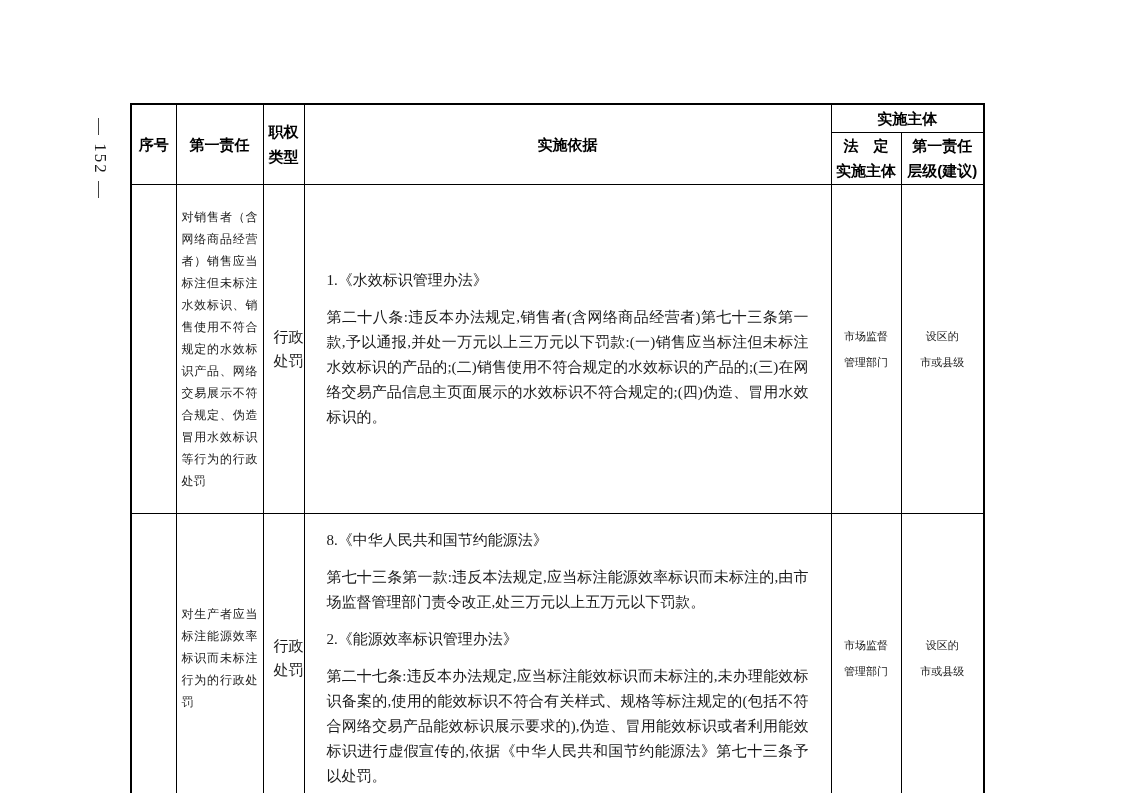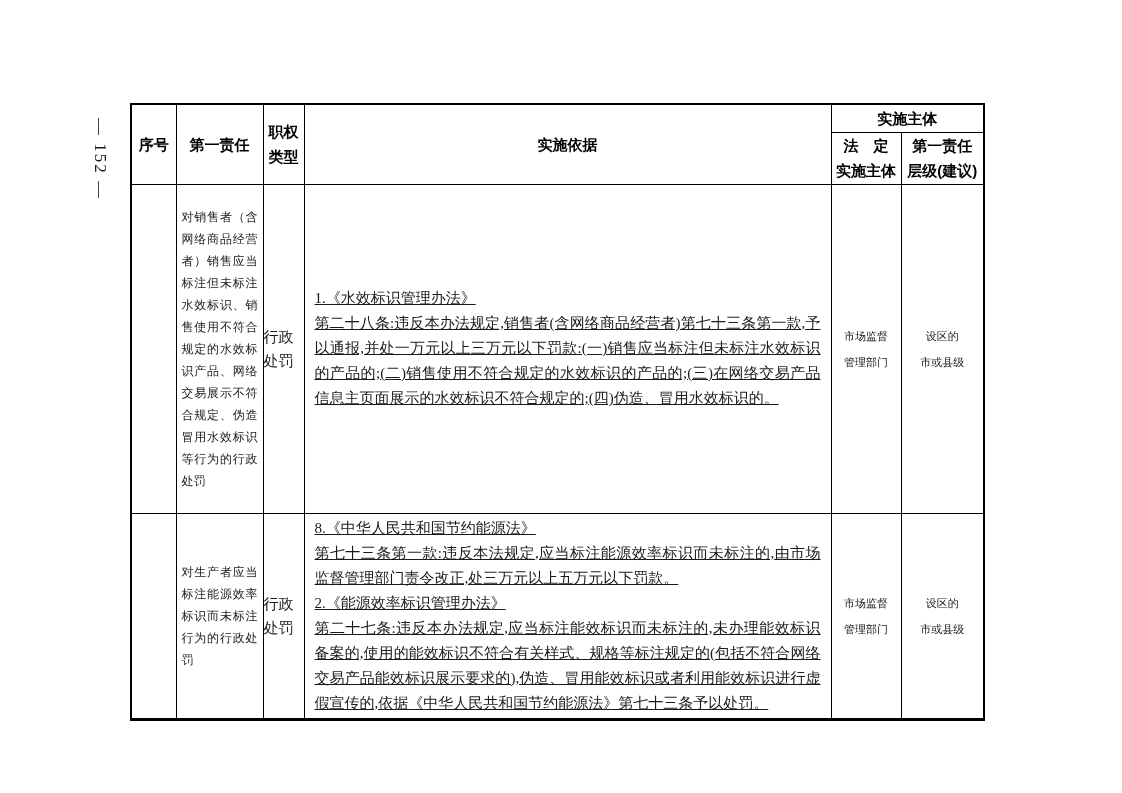--- a/index.html
+++ b/index.html
@@ -67,33 +67,33 @@
     padding-left: 44px;
   }
   td.item-name {
     font-size: 12px;
     line-height: 22px;
     text-align: justify;
     text-justify: inter-character;
     padding: 0 5px;
   }
   td.authority {
-    text-align: left;
+    text-align: right;
     font-size: 15px;
     line-height: 24px;
     white-space: pre-line;
   }
   td.basis {
     padding: 2px 10px;
     font-size: 15px;
     line-height: 25px;
     text-align: justify;
     text-justify: inter-character;
   }
-  td.basis p { margin: 0; text-decoration: underline; }
+  td.basis p { margin: 12px; }
   td.subject, td.level {
     text-align: center;
     font-size: 11px;
     line-height: 26px;
     white-space: pre-line;
   }
 </style>
 </head>
 <body>
 

